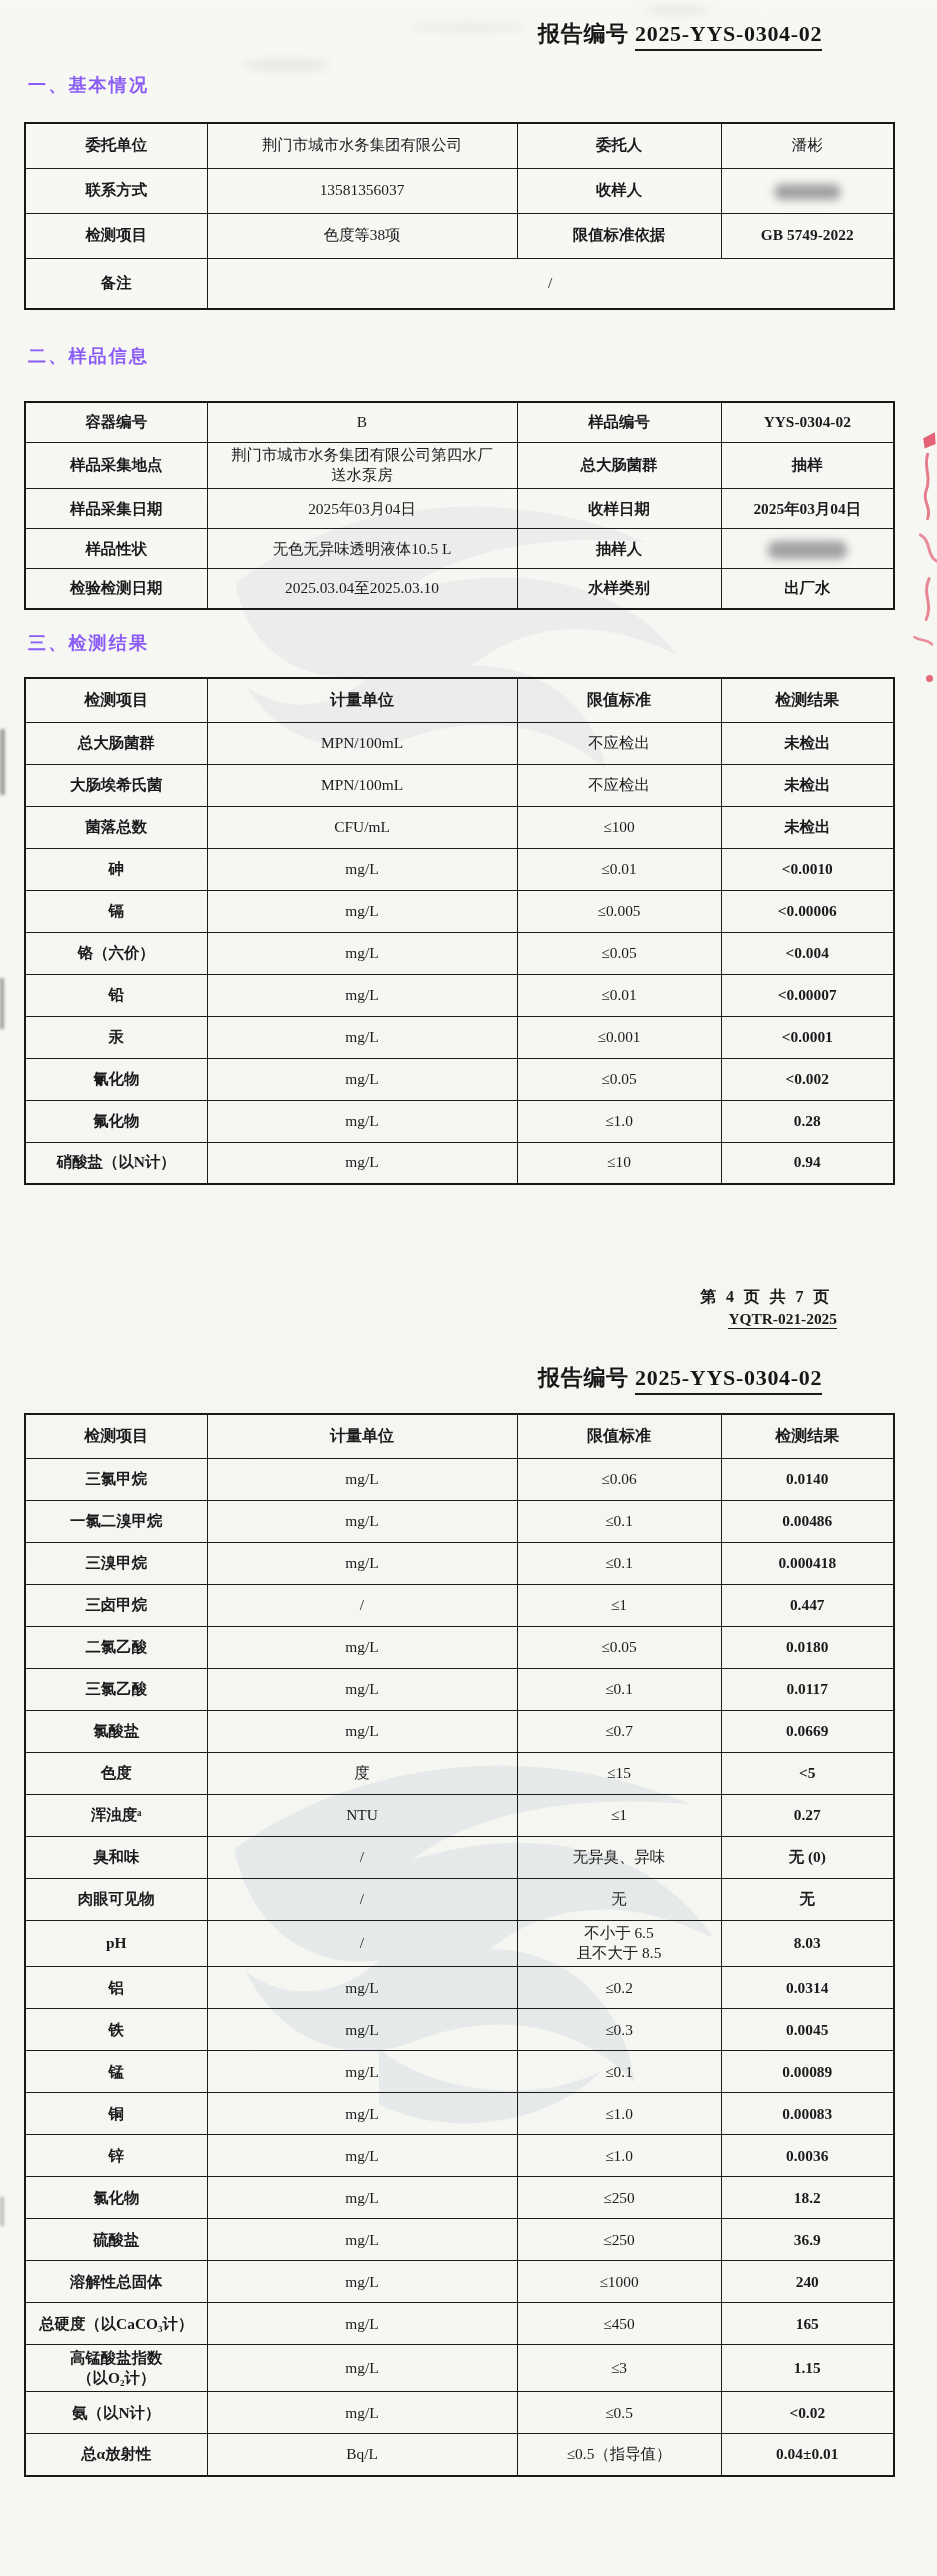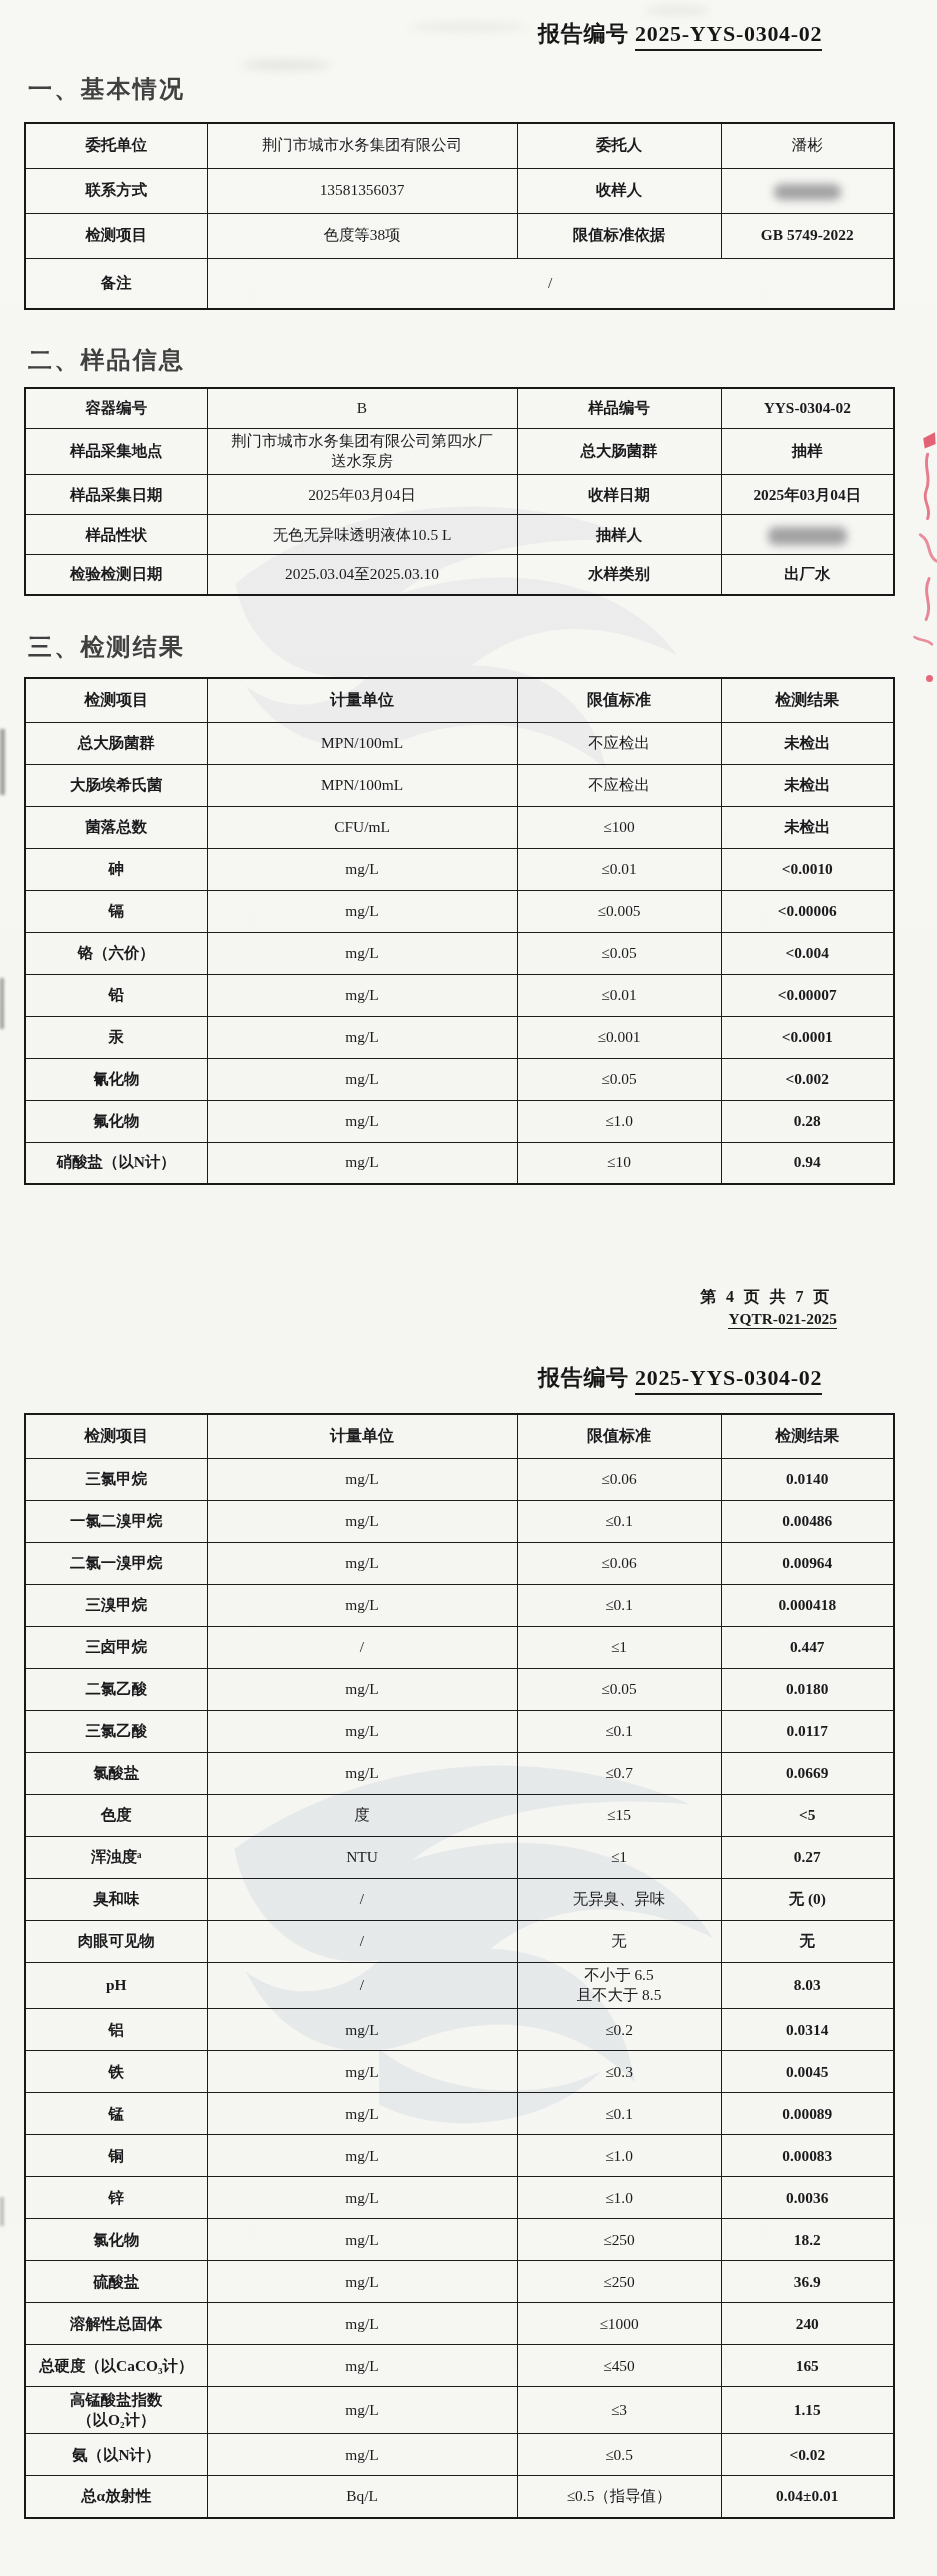--- a/index.html
+++ b/index.html
@@ -9,22 +9,22 @@
     font-family:"Liberation Serif","DejaVu Serif",serif;
     color:#1d1d1f;
   }
   
   .report-no{
     position:absolute;left:538px;font-size:22px;font-weight:600;
     letter-spacing:0.7px;white-space:nowrap;color:#161616;
   }
   .report-no .num{border-bottom:2.2px solid #1b1b1b;padding-bottom:3px;}
   .sec-title{
-    position:absolute;left:28px;font-size:24px;font-weight:bold;
-    letter-spacing:2.2px;color:#404040;white-space:nowrap;
+    position:absolute;left:28px;font-size:18px;font-weight:bold;
+    letter-spacing:2.2px;color:#8b5cf6;white-space:nowrap;
   }
   .page-footer{
     position:absolute;right:100px;top:1287px;text-align:center;color:#1a1a1a;
   }
   .page-footer .pageline{font-size:16px;font-weight:600;letter-spacing:2.9px;}
   .page-footer .doccode{font-size:15.4px;font-weight:600;border-bottom:1.8px solid #1b1b1b;display:inline-block;margin-top:1.5px;margin-left:33px;}
   
   table.grid{
     position:absolute;left:24px;width:869px;border-collapse:collapse;
     table-layout:fixed;border:2.2px solid #181818;background:transparent;
@@ -126,21 +126,21 @@
     </tr>
     <tr class="tall">
       <td class="lbl">备注</td>
       <td colspan="3">/</td>
     </tr>
   </tbody>
 </table>
 
 <div class="sec-title" style="top:344px;">二、样品信息</div>
 
-<table class="grid" id="table-sample" style="top:387px;border-radius:9px;">
+<table class="grid" id="table-sample" style="top:401px;border-radius:9px;">
   <colgroup>
       <col style="width:182px">
       <col style="width:310px">
       <col style="width:204px">
       <col style="width:173px">
     </colgroup>
   <tbody>
     <tr>
       <td class="lbl">容器编号</td>
       <td>B</td>
@@ -305,26 +305,20 @@
     <td class="c-result">0.0140</td>
   </tr>
 
   <tr>
     <td class="lbl">一氯二溴甲烷</td>
     <td>mg/L</td>
     <td>≤0.1</td>
     <td class="c-result">0.00486</td>
   </tr>
 
-  <tr>
-    <td class="lbl">二氯一溴甲烷</td>
-    <td>mg/L</td>
-    <td>≤0.06</td>
-    <td class="c-result">0.00964</td>
-  </tr>
 
   <tr>
     <td class="lbl">三溴甲烷</td>
     <td>mg/L</td>
     <td>≤0.1</td>
     <td class="c-result">0.000418</td>
   </tr>
 
   <tr>
     <td class="lbl">三卤甲烷</td>

